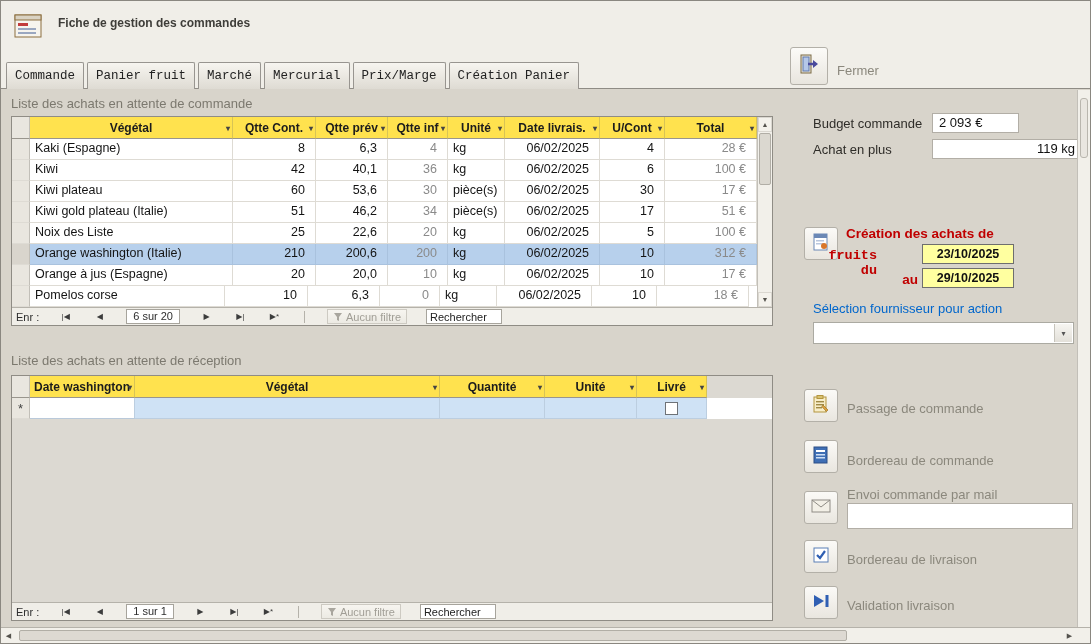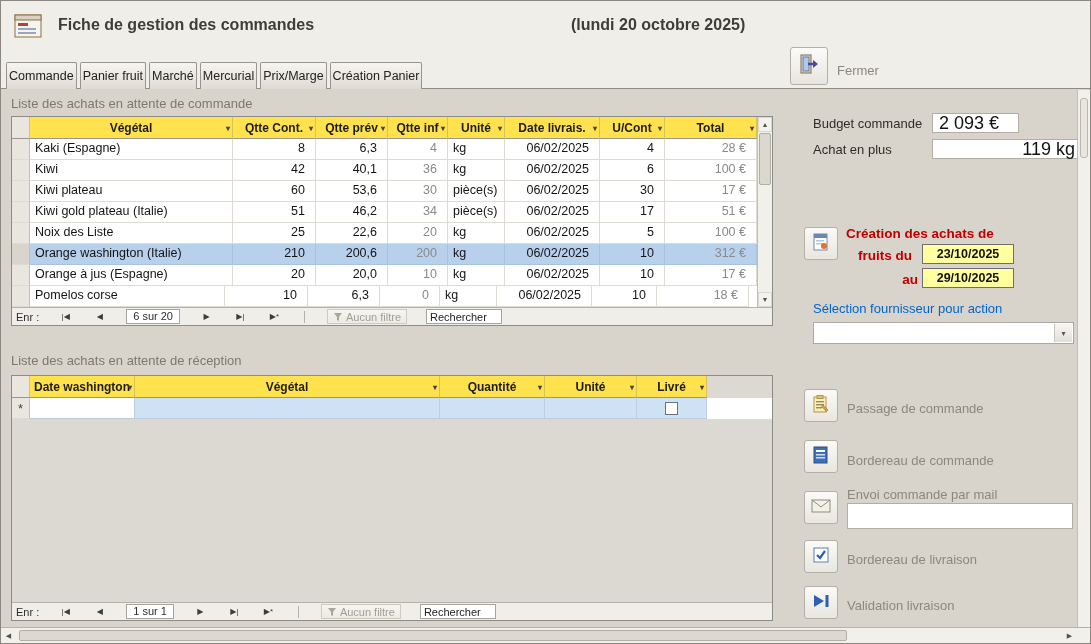--- a/index.html
+++ b/index.html
@@ -2,25 +2,25 @@
 <html><head>
 <meta charset="utf-8">
 <style>
   * { margin:0; padding:0; box-sizing:border-box; }
   html,body { width:1091px; height:644px; background:#d8d4cb; font-family:"Liberation Sans", sans-serif; overflow:hidden; }
   .window { position:relative; width:1091px; height:644px; background:#d8d4cb; border:1px solid #8a8780; overflow:hidden; }
 
   
   .header-band { position:absolute; left:0; right:0; top:0; height:88px; background:#f0eee8; border-bottom:1px solid #8f8c85; }
   .app-icon { position:absolute; left:13px; top:12px; }
-  .app-title { position:absolute; left:57px; top:15px; font-size:16px; font-weight:bold; color:#3e3d39; }
+  .app-title { position:absolute; left:57px; top:15px; font-size:12px; font-weight:bold; color:#3e3d39; }
   .app-date  { position:absolute; left:570px; top:15px; font-size:16px; font-weight:bold; color:#3e3d39; }
   .tabs { position:absolute; left:5px; bottom:-1px; display:flex; align-items:flex-end; z-index:3; }
-  .tab { height:27px; line-height:26px; padding:0 2px; margin-right:3px; font-size:12.5px; color:#222;
-         background:linear-gradient(#f7f5f0,#dedbd3); border:1px solid #989590; border-bottom:none; border-radius:2px 2px 0 0; cursor:default; }
+  .tab { height:27px; line-height:26px; padding:0 8px; margin-right:3px; font-size:12.5px; color:#222;
+         background:linear-gradient(#f7f5f0,#dedbd3); border:1px solid #989590; border-bottom:none; border-radius:2px 2px 0 0; cursor:default;font-family:Liberation Mono, monospace; }
   .tab.active { height:31px; line-height:30px; font-weight:bold; background:#f8f6f1; position:relative; z-index:4; }
   .close-btn { position:absolute; left:789px; top:46px; width:38px; height:38px; border:1px solid #b3b0a8; border-radius:3px;
                background:linear-gradient(#fcfbf8,#e8e5de); display:flex; align-items:center; justify-content:center; z-index:5; }
   .close-label { position:absolute; left:836px; top:62px; font-size:13px; color:#8b887d; z-index:5; }
 
   
   .section-title { position:absolute; font-size:13px; color:#7c796f; }
   #sec1 { left:10px; top:95px; }
   #sec2 { left:10px; top:352px; }
 
@@ -62,21 +62,21 @@
 
   
   .newsel { display:flex; align-items:center; justify-content:center; font-size:13px; color:#444; background:#e9e6df; }
   .newcell { background:#cfe2f5; border-right:1px solid #bccee0; border-bottom:1px solid #bccee0; }
   .activecell { background:#fff; border-right:1px solid #bccee0; border-bottom:1px solid #b9c9da; }
   .chk { display:flex; align-items:center; justify-content:center; padding:0; }
   .checkbox { width:13px; height:13px; background:#fff; border:1px solid #6e7277; display:block; }
 
   
   .side-label { position:absolute; font-size:13px; color:#2f2d29; }
-  .tbox { position:absolute; background:#fff; border:1px solid #b2aea6; font-size:18px; line-height:18px; padding:0 6px; color:#111; }
+  .tbox { position:absolute; background:#fff; border:1px solid #b2aea6; font-size:13px; line-height:18px; padding:0 6px; color:#111; }
   #budget-box { left:931px; top:112px; width:87px; height:20px; }
   #extra-box  { left:931px; top:138px; width:150px; height:20px; text-align:right; }
   .red-label { position:absolute; color:#c00000; font-weight:bold; font-size:13.5px; }
   .date-box { position:absolute; width:92px; height:20px; background:#ffffa0; border:1px solid #6e6e6e; font-weight:bold;
               font-size:12.5px; text-align:center; line-height:18px; color:#111; }
   #supplier-label { position:absolute; left:812px; top:300px; font-size:13px; color:#0066cc; }
   .combo { position:absolute; left:812px; top:321px; width:261px; height:22px; background:#fff; border:1px solid #abaaa2; }
   .combo-btn { position:absolute; right:1px; top:1px; bottom:1px; width:18px; border-left:1px solid #c6c3bb;
                background:linear-gradient(#f6f5f1,#e3e0d9); display:flex; align-items:center; justify-content:center; font-size:8px; color:#555; }
   .ibtn { position:absolute; width:34px; height:33px; border:1px solid #b3b0a8; border-radius:3px;
@@ -100,21 +100,20 @@
     <span class="app-icon">
       <svg width="30" height="27" viewBox="0 0 30 27">
         <rect x="1" y="2" width="26" height="22" fill="#f6f4ee" stroke="#8c6f3f"></rect>
         <rect x="1" y="2" width="26" height="5" fill="#d9d2c2" stroke="#8c6f3f"></rect>
         <rect x="4" y="10" width="10" height="3" fill="#c23b3b"></rect>
         <rect x="4" y="15" width="18" height="2" fill="#9aa7c0"></rect>
         <rect x="4" y="19" width="18" height="2" fill="#9aa7c0"></rect>
       </svg>
     </span>
     <span class="app-title">Fiche de gestion des commandes</span>
-    <span class="app-date">(lundi 20 octobre 2025)</span>
     <div class="tabs" id="tabs">
         <div class="tab">Commande</div>
         <div class="tab">Panier fruit</div>
         <div class="tab">Marché</div>
         <div class="tab">Mercurial</div>
         <div class="tab">Prix/Marge</div>
         <div class="tab">Création Panier</div>
       </div>
   </div>
 
@@ -357,21 +356,21 @@
       <svg width="20" height="20" viewBox="0 0 20 20">
         <rect x="3" y="2" width="13" height="16" fill="#fff" stroke="#6b88b5"></rect>
         <rect x="3" y="2" width="13" height="4" fill="#6b88b5"></rect>
         <rect x="5" y="8" width="8" height="1.5" fill="#b8c6dd"></rect>
         <rect x="5" y="11" width="8" height="1.5" fill="#b8c6dd"></rect>
         <circle cx="13" cy="14" r="3" fill="#d9772b"></circle>
       </svg>
     </span>
   </div>
   <span class="red-label" style="left:845px; top:225px; width:235px;">Création des achats de</span>
-  <span class="red-label" style="left:839px; top:247px; width:72px; text-align:right;">fruits du</span>
+  <span class="red-label" style="left:804px; top:247px; width:72px; text-align:right;font-family:Liberation Mono, monospace;">fruits du</span>
   <div class="date-box" style="left:921px; top:243px;">23/10/2025</div>
   <span class="red-label" style="left:845px; top:271px; width:72px; text-align:right;">au</span>
   <div class="date-box" style="left:921px; top:267px;">29/10/2025</div>
 
   <span id="supplier-label">Sélection fournisseur pour action</span>
   <div class="combo">
     <span class="combo-btn">▾</span>
   </div>
 
   <div class="ibtn" style="left:803px; top:388px;">

